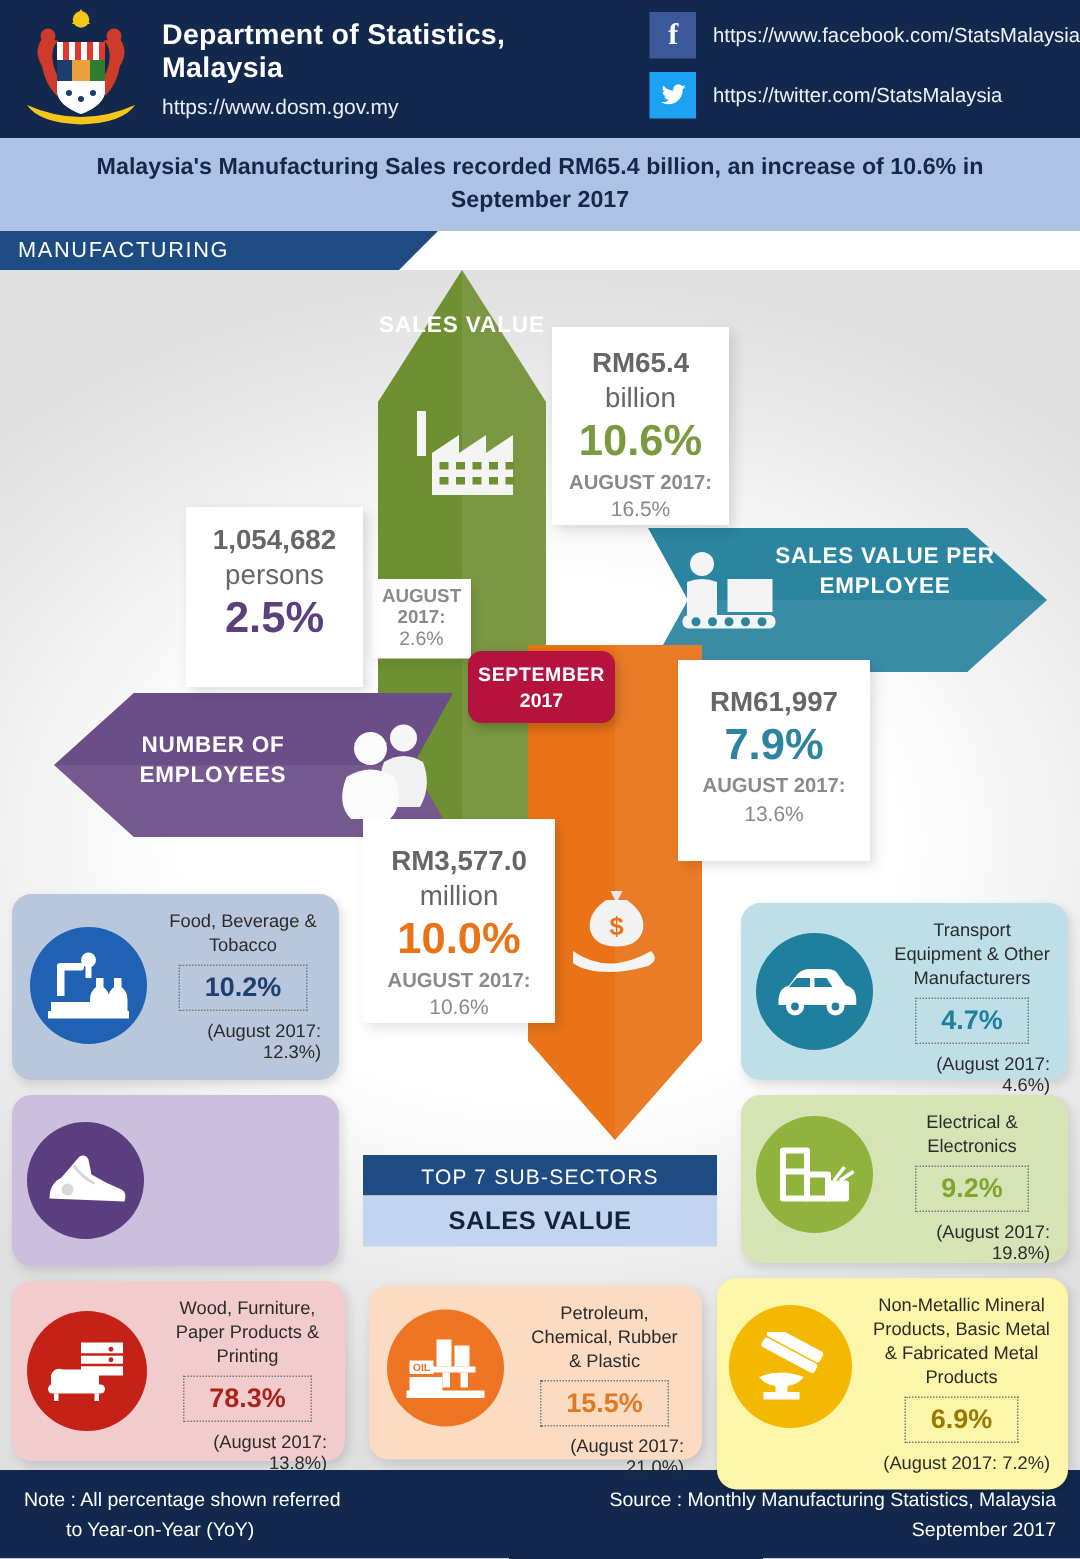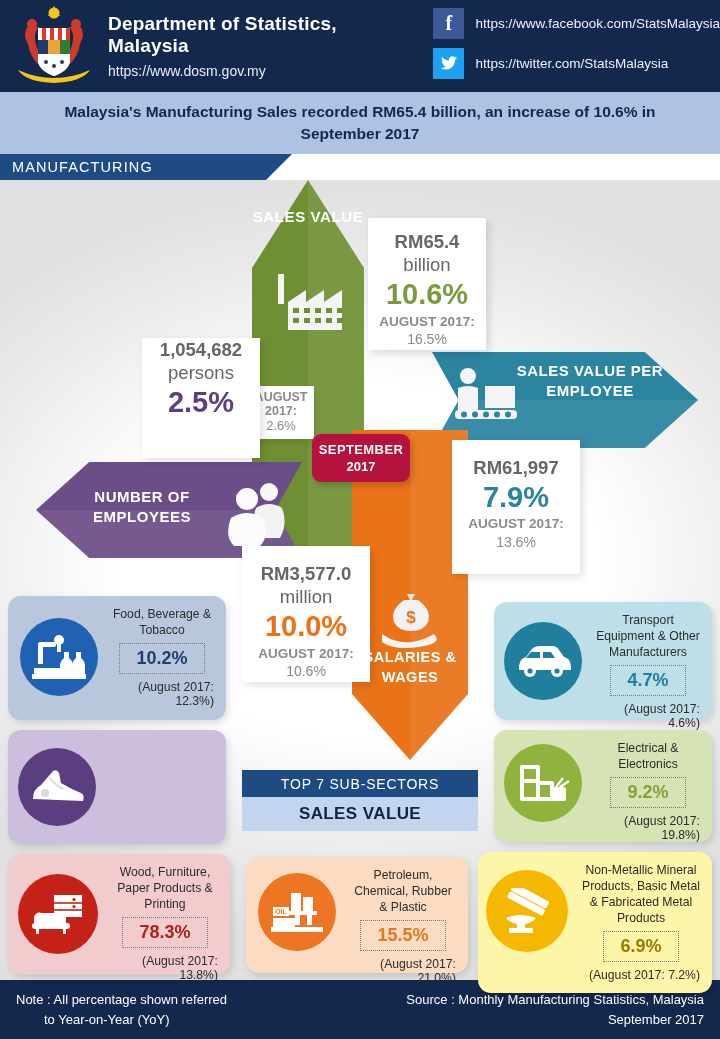--- a/index.html
+++ b/index.html
@@ -133,21 +133,21 @@
   .panel .big-num { font-size:18.5px; color:#666; font-weight:bold; line-height:1.25; }
   .panel .unit { font-size:18.5px; color:#666; line-height:1.25; }
   .panel .pct { font-size:29px; font-weight:bold; line-height:1.25; }
   .panel .prev-lbl { font-size:13.5px; color:#8a8a8a; font-weight:bold; line-height:1.3; }
   .panel .prev-val { font-size:14px; color:#8a8a8a; line-height:1.3; }
 
   #panel-sales { left:368px; top:218px; width:118px; height:132px; z-index:5;
                  padding-top:12px; }
   #panel-sales .pct { color:#7a9b3d; }
 
-  #panel-emp { left:142px; top:338px; width:118px; height:120px; z-index:7; }
+  #panel-emp { left:124px; top:338px; width:118px; height:120px; z-index:7; padding-top:10px; }
   #panel-emp .pct { color:#5d3f7d; }
   #panel-emp-prev { position:absolute; left:248px; top:386px; width:66px; z-index:4;
                     text-align:center; background:#fff; padding:4px 2px 6px 2px;
                     box-shadow:2px 3px 7px rgba(0,0,0,.10); }
 
   #panel-spe { left:452px; top:440px; width:128px; height:134px; z-index:5; padding-top:16px; }
   #panel-spe .pct { color:#2b84a0; }
 
   #panel-sw { left:242px; top:546px; width:128px; height:136px; z-index:5; padding-top:16px; }
   #panel-sw .pct { color:#ea7317; }
@@ -341,21 +341,20 @@
     <div class="shine"></div>
   </div>
   <div class="money-icon">
     <svg viewBox="0 0 62 58" width="62" height="58">
       <path d="M27 4 l8 0 l-3 6 h-2 z" fill="#e9e9e9"></path>
       <path d="M24 10 h14 q14 10 10 22 q-4 9 -17 9 q-13 0 -17 -9 q-4 -12 10 -22z" fill="#f2f2f2"></path>
       <text x="31" y="33" font-family="Liberation Sans, sans-serif" font-size="17" font-weight="bold" fill="#ea7317" text-anchor="middle">$</text>
       <path d="M2 44 q14 10 30 8 q12 -2 22 -8 q6 6 -2 10 q-14 4 -26 4 q-16 0 -24 -6 z" fill="#f4f4f4"></path>
     </svg>
   </div>
-  <div class="arrow-label-orange">SALARIES &amp; WAGES</div>
 
   <div class="panel" id="panel-sw">
     <div class="big-num">RM3,577.0</div>
     <div class="unit">million</div>
     <div class="pct">10.0%</div>
     <div class="prev-lbl">AUGUST 2017:</div>
     <div class="prev-val">10.6%</div>
   </div>
 
   <div class="badge-sep">

